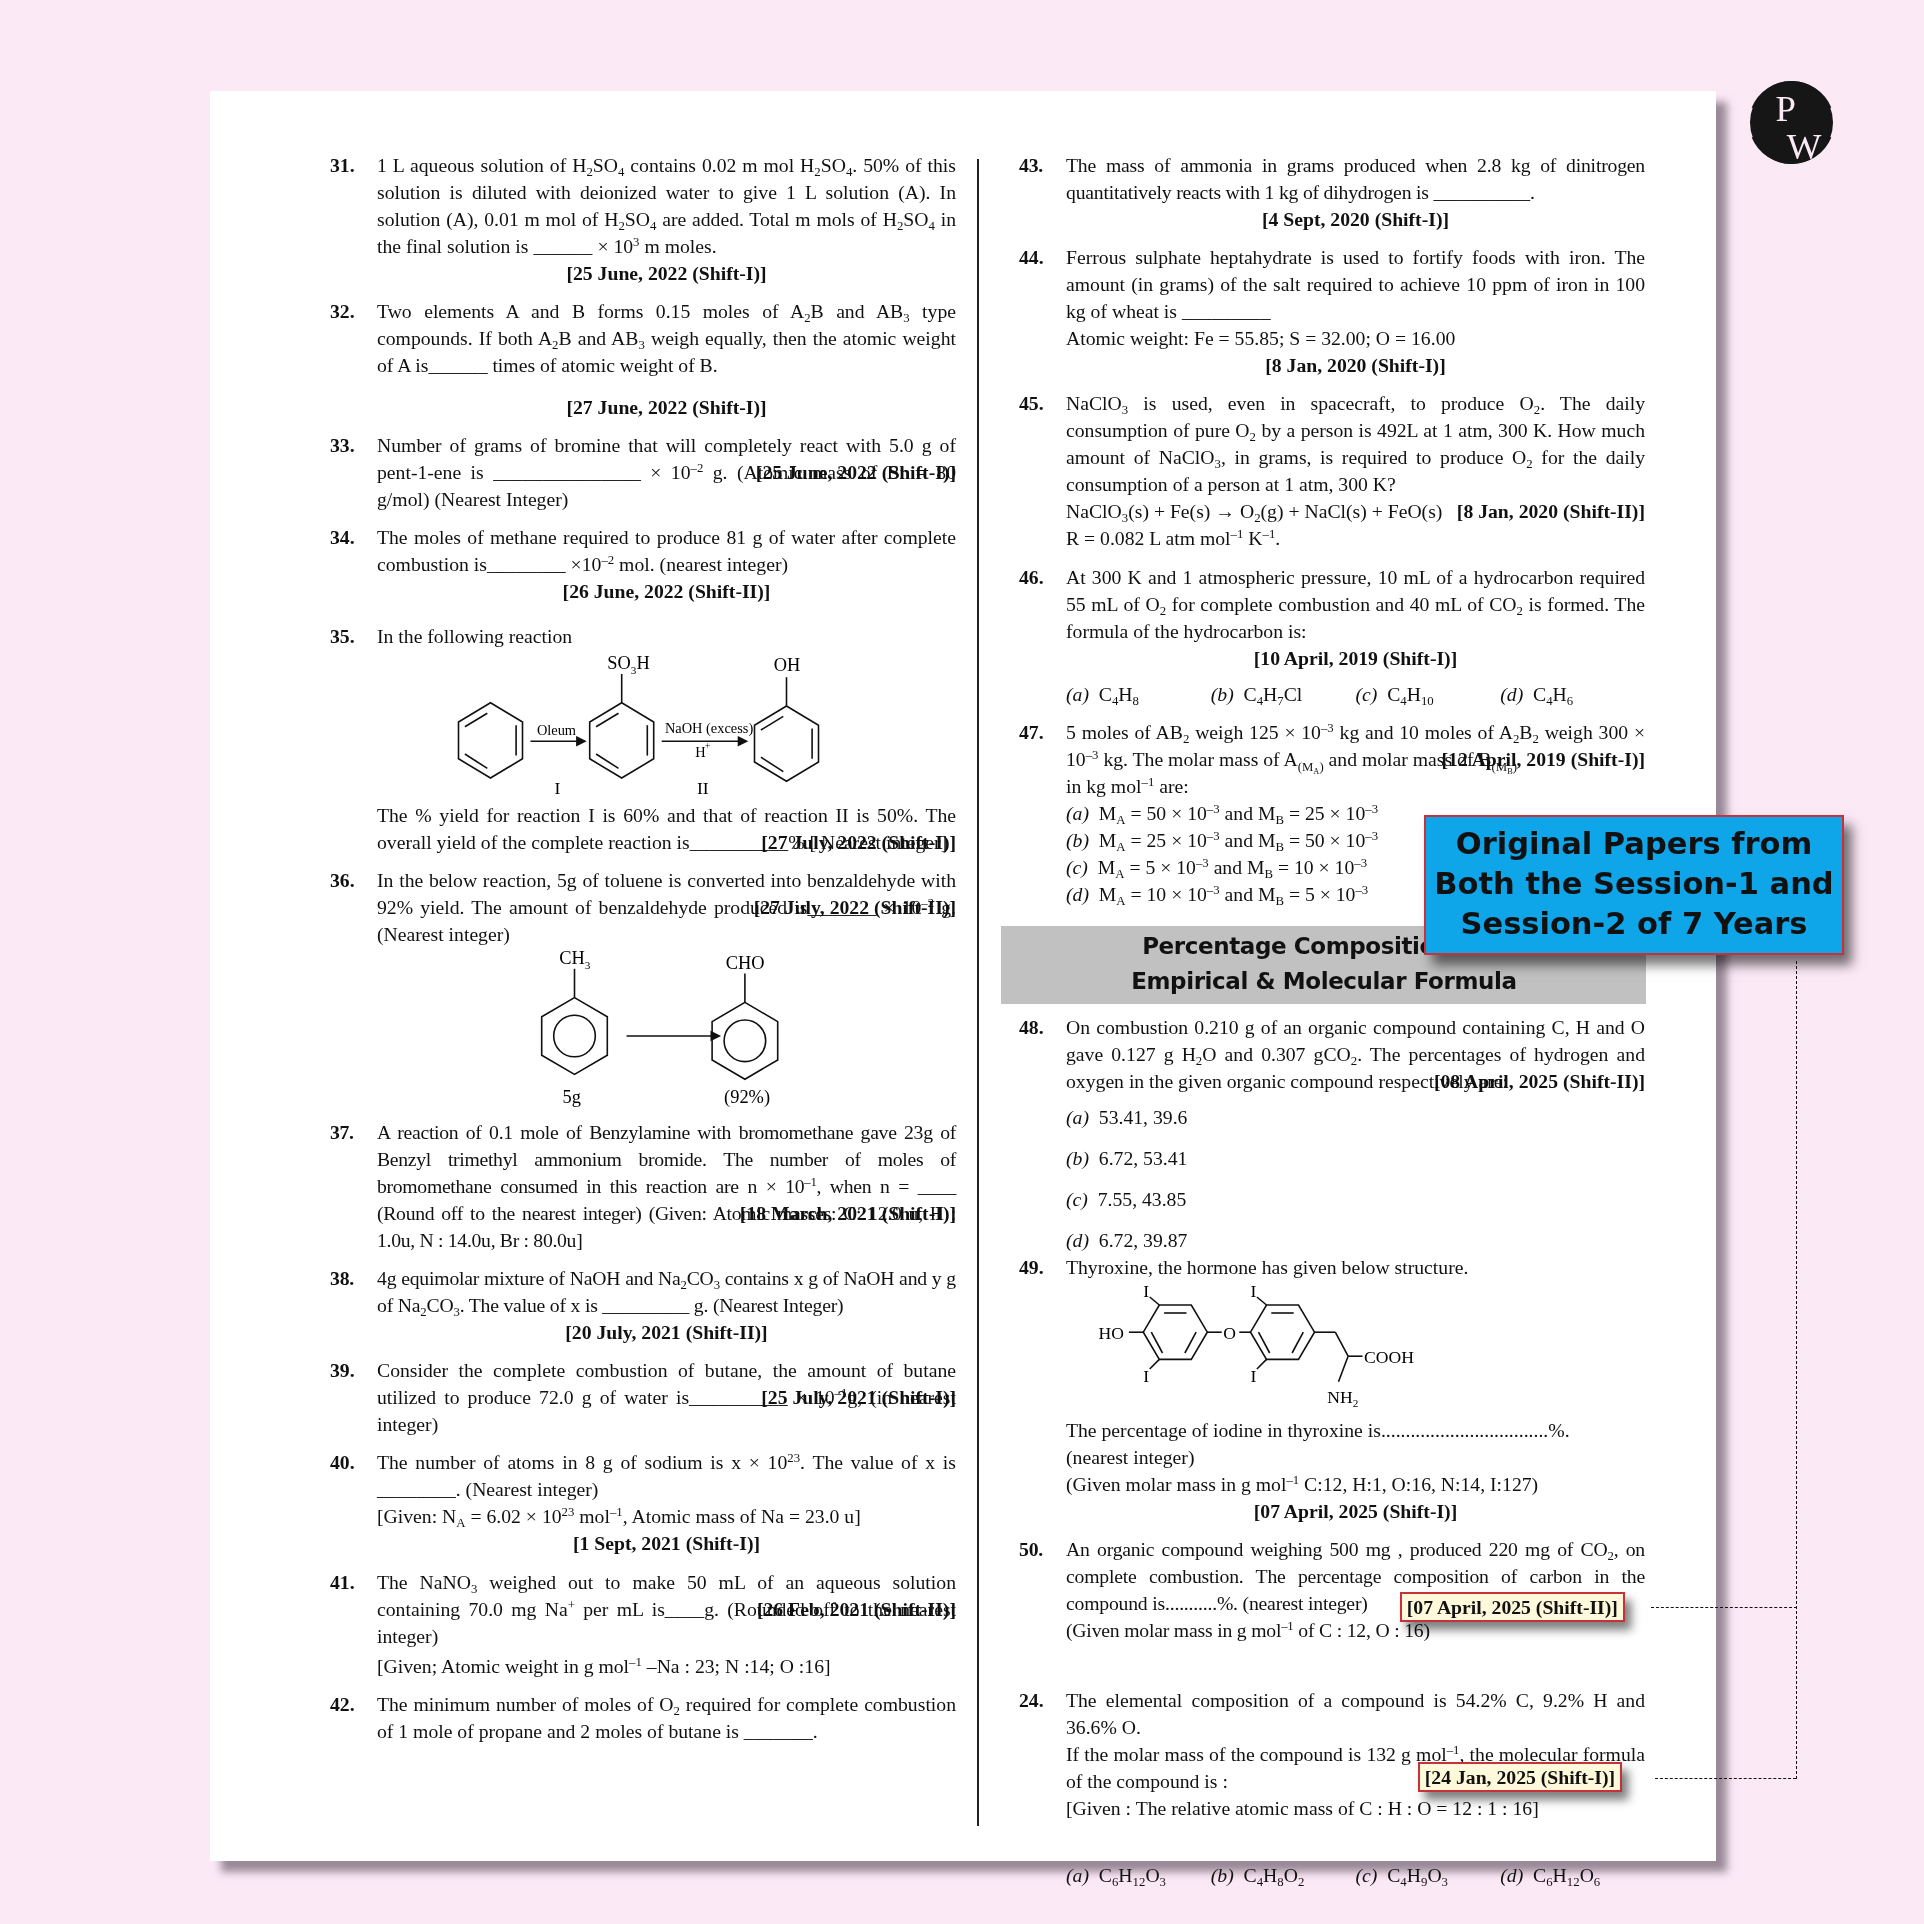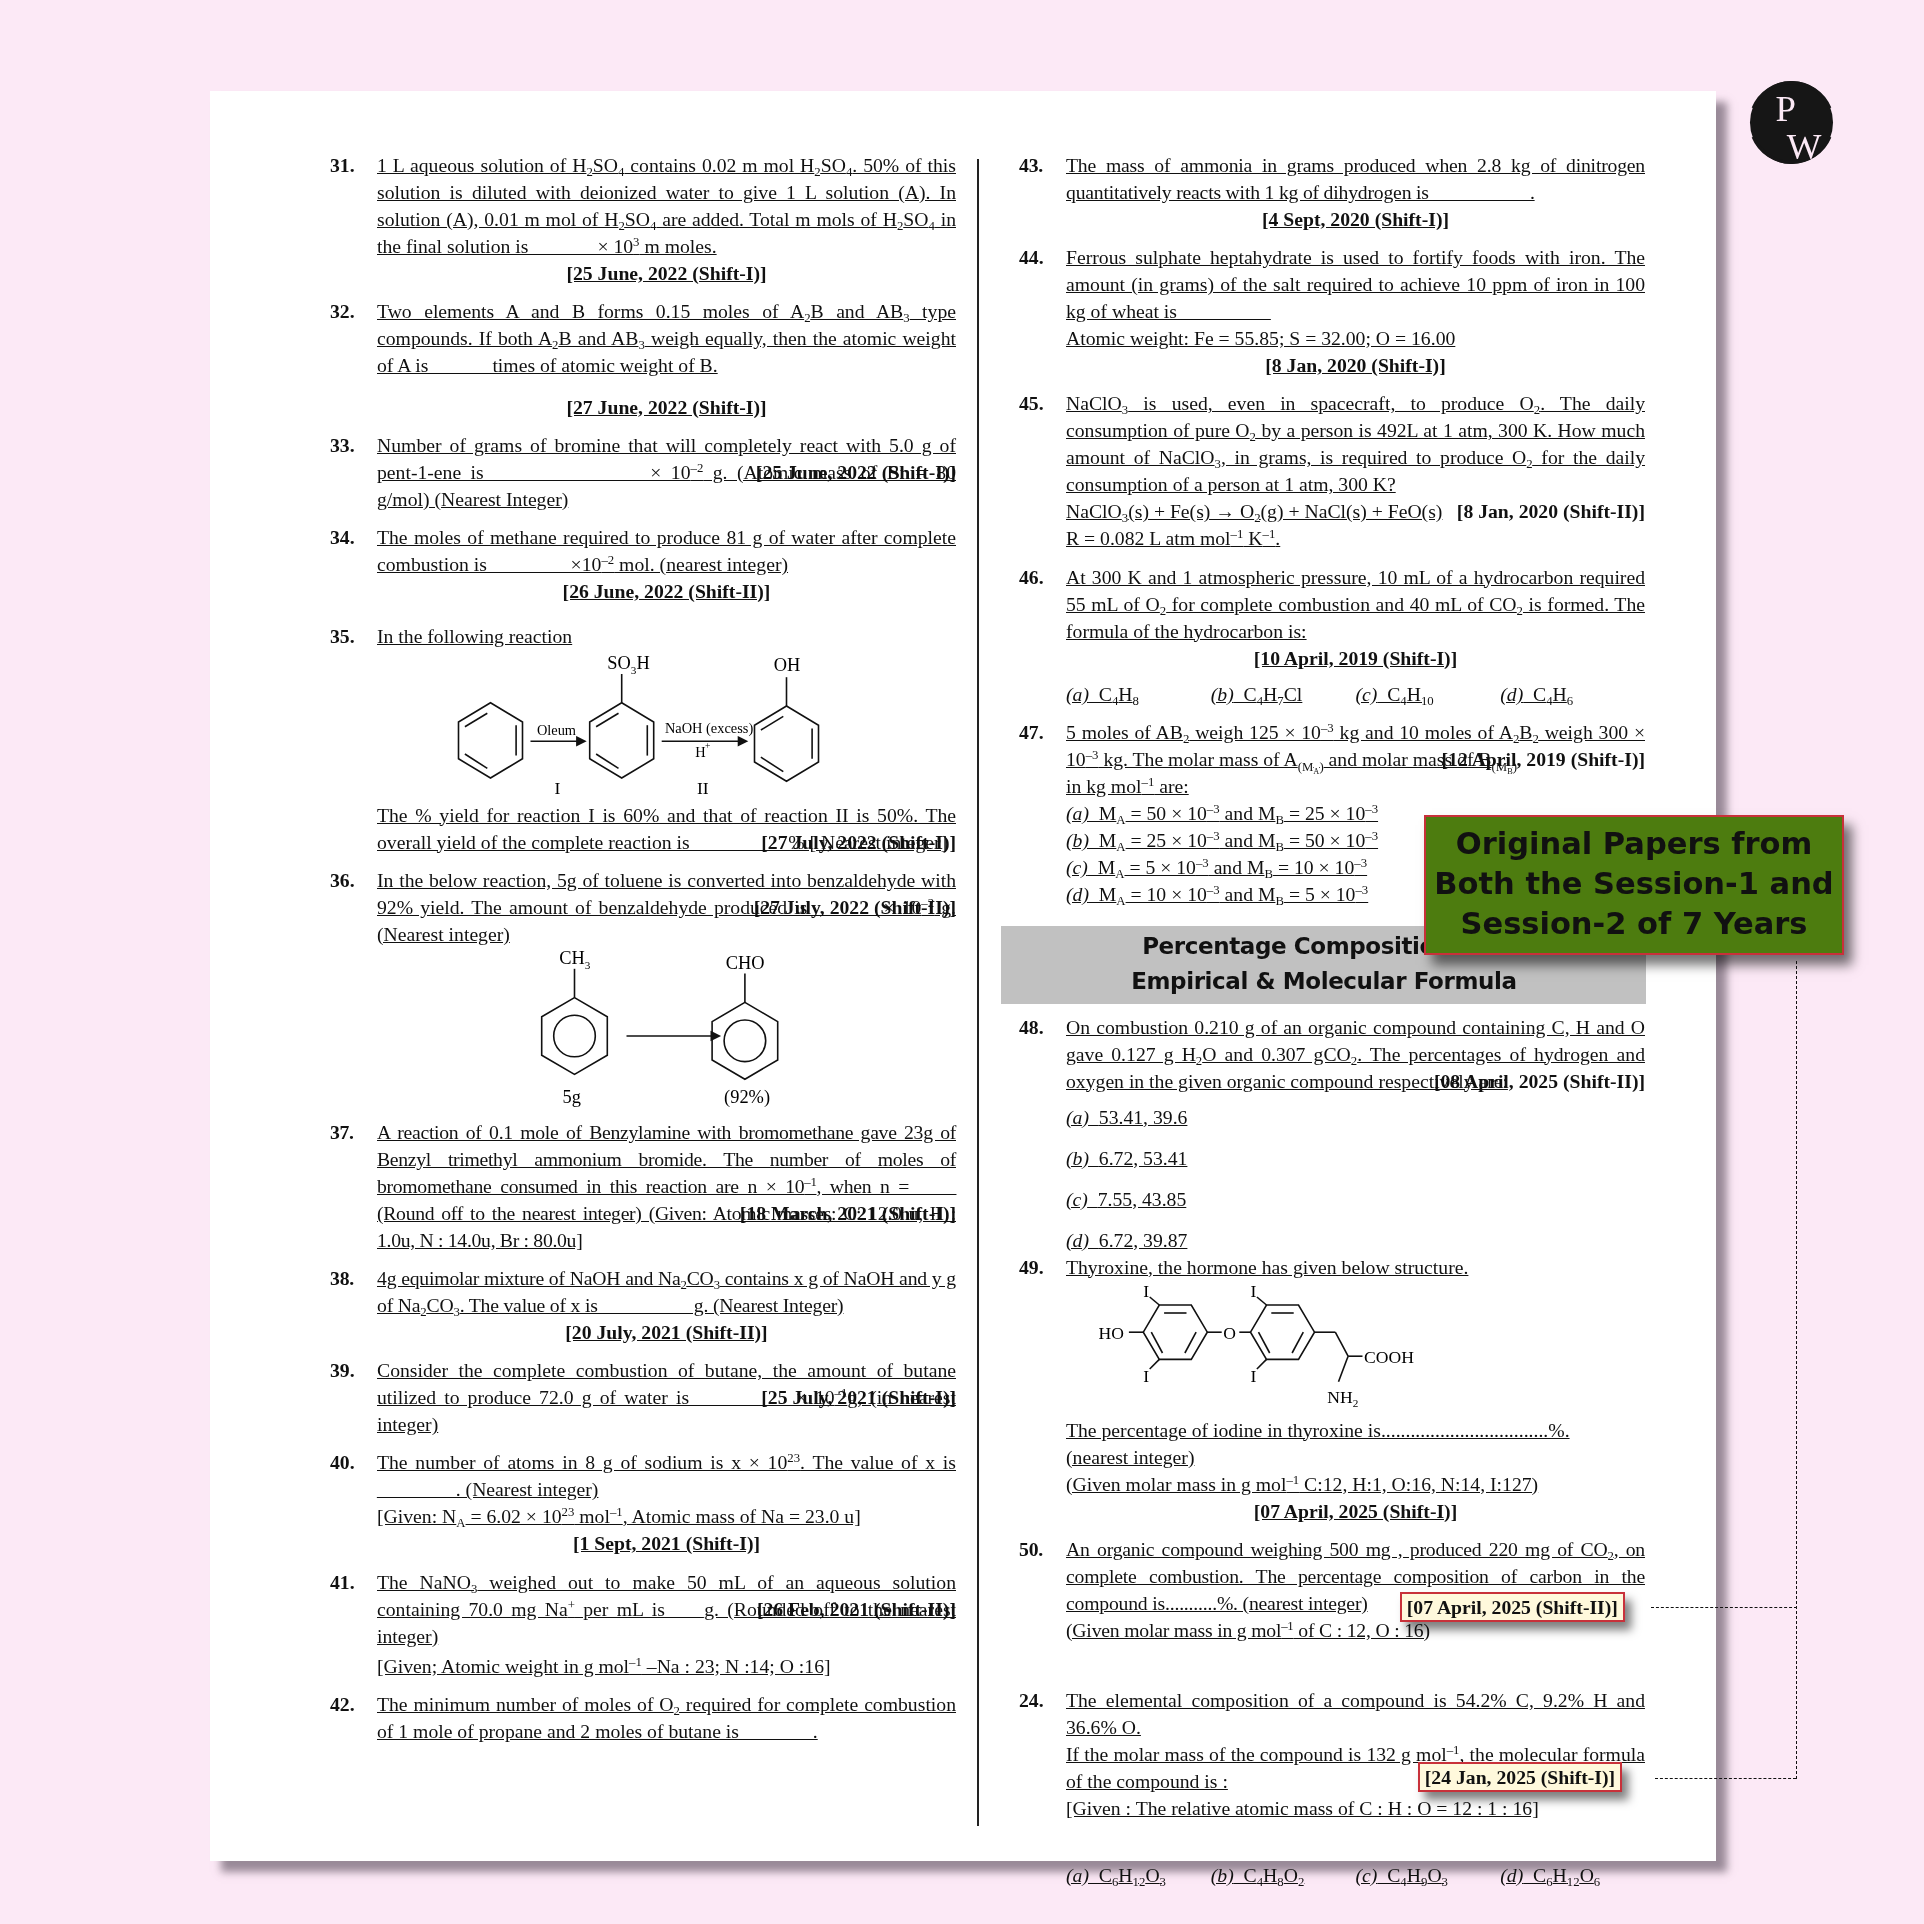--- a/index.html
+++ b/index.html
@@ -4,34 +4,34 @@
 <style>
   html, body { margin:0; padding:0; }
   body { width:1925px; height:1925px; background:#fce9f6; position:relative; overflow:hidden;
          font-family:"Liberation Serif", "DejaVu Serif", serif; color:#111; }
   .page { position:absolute; left:210px; top:91px; width:1506px; height:1770px; background:#fff;
           box-shadow: 11.2px 11.2px 8px rgba(120,105,120,0.75); }
   .divider { position:absolute; left:977px; top:159px; width:1.6px; height:1667px; background:#222; }
   .col { position:absolute; font-size:19.7px; line-height:27px; }
   .col.left { left:330px; top:152px; width:626px; }
   .col.right { left:1019px; top:152px; width:626px; }
-  .q { position:relative; padding-left:47px; text-align:justify;text-decoration:underline; }
+  .q { position:relative; padding-left:47px; text-align:justify; }
   .qn { position:absolute; left:0; top:0; font-weight:bold; }
   .src { font-weight:bold; text-align:center; display:block; }
   .src.inline { float:right; }
   sub, sup { font-size:65%; line-height:0; }
   sub { vertical-align:-0.35em; }
   sup { vertical-align:0.55em; }
   .opts4 { display:flex; gap:0; margin-top:4.8px; }
   .opts4 span.opt { flex:1; }
   .opts2 { display:grid; grid-template-columns: 1fr; row-gap:14px; margin-top:9px; }
   .ital { font-style:italic; }
   .section { background:#c1c1c1; text-align:center; font-family:"DejaVu Sans", sans-serif; font-weight:bold;
              font-size:23px; line-height:35px; padding:3.2px 0 4.8px; margin:17.6px 0 9.6px -17.6px; width:645px; letter-spacing:-0.4px; }
-  .callout { position:absolute; left:1424px; top:815px; width:420px; height:140px; background:#4d7c0f;
+  .callout { position:absolute; left:1424px; top:815px; width:420px; height:140px; background:#0ea5e9;
              border:2.4px solid #c8313a; box-sizing:border-box; text-align:center;
              font-family:"DejaVu Sans", sans-serif; font-weight:bold; font-size:30.5px; line-height:40px; padding-top:7.2px;
              box-shadow: 8px 9.6px 11.2px rgba(0,0,0,0.55); color:#111; }
   .tag { position:absolute; background:#fff9dc; border:2.4px solid #c8313a; font-weight:bold; font-size:19.7px;
          padding:1.6px 4.8px; box-shadow: 6.4px 8px 9.6px rgba(0,0,0,0.5); white-space:nowrap; }
   .dash-h { position:absolute; height:0; border-top:1.6px dashed #111; }
   .dash-v { position:absolute; width:0; border-left:1.6px dashed #111; }
   .logo { position:absolute; left:1742px; top:73px; width:99px; height:99px; }
   svg text { font-family:"Liberation Serif", serif; }
   .chem { display:block; margin:0 auto; }

